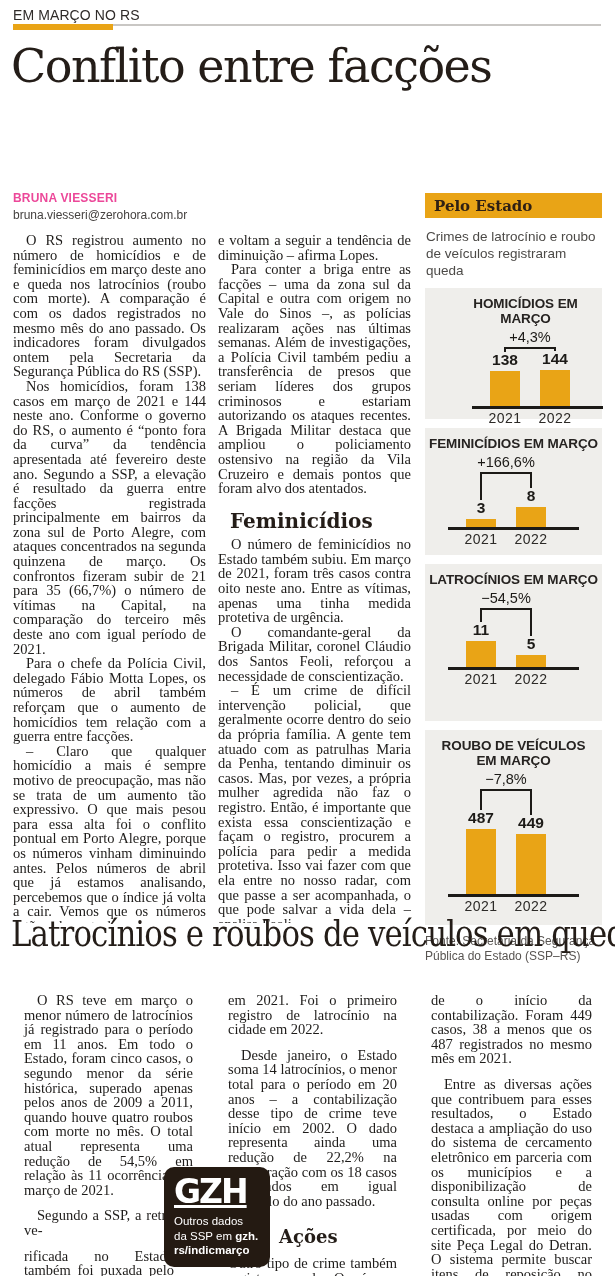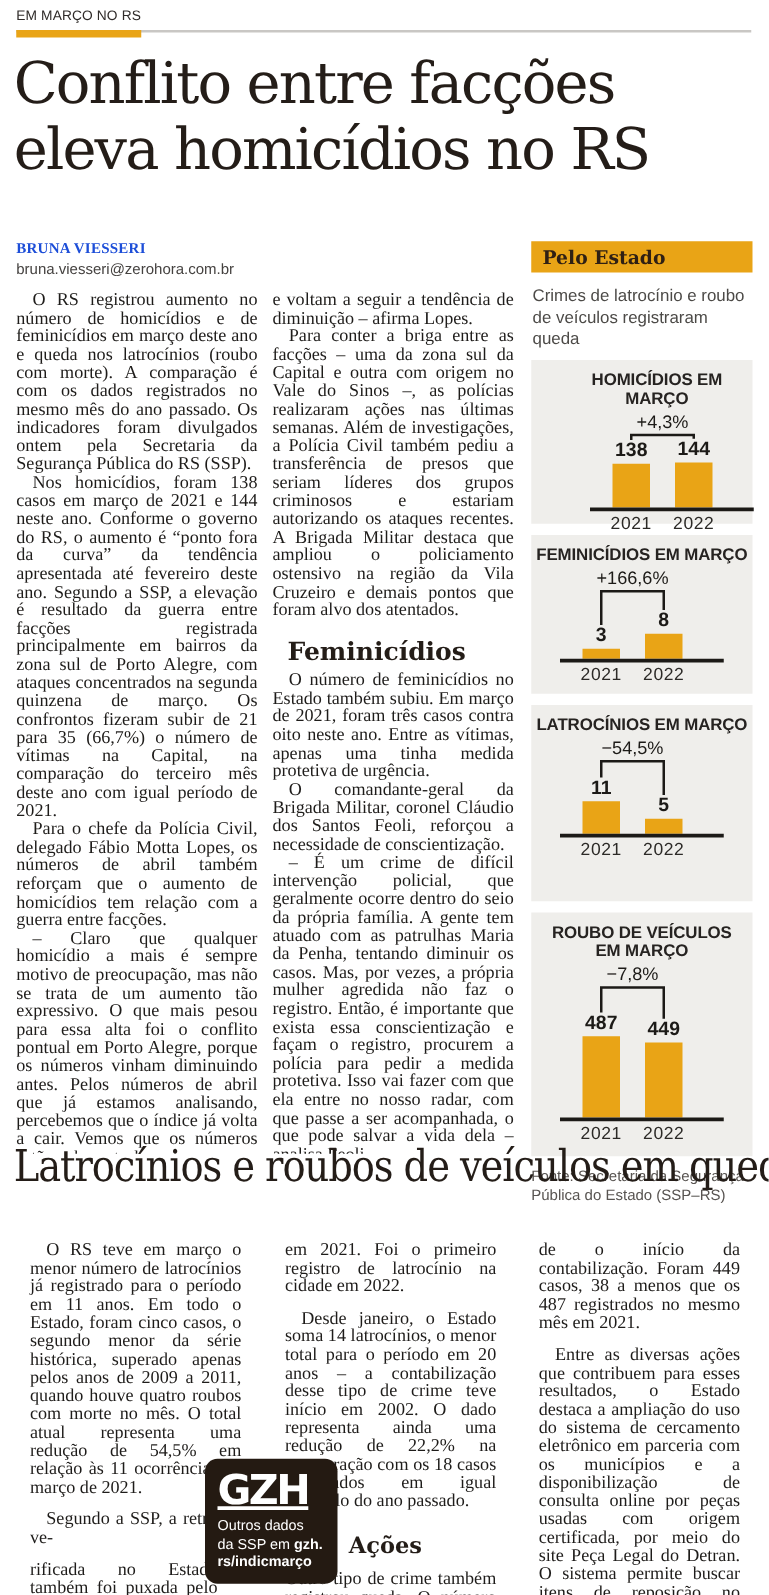--- a/index.html
+++ b/index.html
@@ -1,27 +1,27 @@
 <!DOCTYPE html>
 <html lang="pt-BR" style="--accent: #E9A416; --panel: #EFEEEB;"><head>
 <meta charset="utf-8">
 <style>
   html,body{margin:0;padding:0;background:#fff;}
   .page{position:relative;width:615px;height:1276px;background:#fff;overflow:hidden;
         font-family:"Liberation Serif",serif;color:#1e1c1a;}
 
   
   .kicker{position:absolute;top:7px;left:13px;font-family:"Liberation Sans",sans-serif;
-          font-size:11px;color:#2f2b29;letter-spacing:.1px;}
+          font-size:14px;color:#2f2b29;letter-spacing:.1px;}
   .rule{position:absolute;top:24px;left:13px;width:588px;height:2px;background:#c9c7c4;}
   .rule-accent{position:absolute;top:0;left:0;width:100px;height:6px;background:var(--accent,#E9A416);display:block;}
   .h1{position:absolute;top:40px;left:11px;width:600px;font-family:"DejaVu Serif",serif;
       font-size:46px;line-height:53px;font-weight:400;color:#241d18;letter-spacing:-1.5px;}
-  .byline{position:absolute;top:191px;left:13px;font-family:Liberation Serif, serif;
-          font-size:12px;font-weight:700;color:#1d4ed8;letter-spacing:.2px;}
+  .byline{position:absolute;top:191px;left:13px;font-family:Liberation Sans, sans-serif;
+          font-size:12px;font-weight:700;color:#ec4899;letter-spacing:.2px;}
   .email{position:absolute;top:208px;left:13px;font-family:"Liberation Sans",sans-serif;
          font-size:12px;color:#454240;}
 
   
   .col{position:absolute;top:233px;width:193px;height:690px;overflow:hidden;
        font-size:14.5px;line-height:14.6px;text-align:justify;}
   .colA{left:13px;}
   .colB{left:218px;}
   .col p{margin:0;}
   .ind{text-indent:13px;}
@@ -74,21 +74,20 @@
 
 <div class="page">
 
   <div class="kicker">EM MARÇO NO RS</div>
   <div class="rule">
     <span class="rule-accent"></span>
   </div>
 
   <div class="h1">
     <div>Conflito entre facções</div>
-    <div>eleva homicídios no RS</div>
   </div>
 
   <div class="byline">BRUNA VIESSERI</div>
   <div class="email">bruna.viesseri@zerohora.com.br</div>
 
   <div class="col colA">
     <p class="ind">O RS registrou aumento no número de homicídios e de feminicídios em março deste ano e queda nos latrocínios (roubo com morte). A comparação é com os dados registrados no mesmo mês do ano passado. Os indicadores foram divulgados ontem pela Secretaria da Segurança Pública do RS (SSP).</p>
     <p class="ind">Nos homicídios, foram 138 casos em março de 2021 e 144 neste ano. Conforme o governo do RS, o aumento é “ponto fora da curva” da tendência apresentada até fevereiro deste ano. Segundo a SSP, a elevação é resultado da guerra entre facções registrada principalmente em bairros da zona sul de Porto Alegre, com ataques concentrados na segunda quinzena de março. Os confrontos fizeram subir de 21 para 35 (66,7%) o número de vítimas na Capital, na comparação do terceiro mês deste ano com igual período de 2021.</p>
     <p class="ind">Para o chefe da Polícia Civil, delegado Fábio Motta Lopes, os números de abril também reforçam que o aumento de homicídios tem relação com a guerra entre facções.</p>
     <p class="ind">– Claro que qualquer homicídio a mais é sempre motivo de preocupação, mas não se trata de um aumento tão expressivo. O que mais pesou para essa alta foi o conflito pontual em Porto Alegre, porque os números vinham diminuindo antes. Pelos números de abril que já estamos analisando, percebemos que o índice já volta a cair. Vemos que os números estão sob controle</p>

